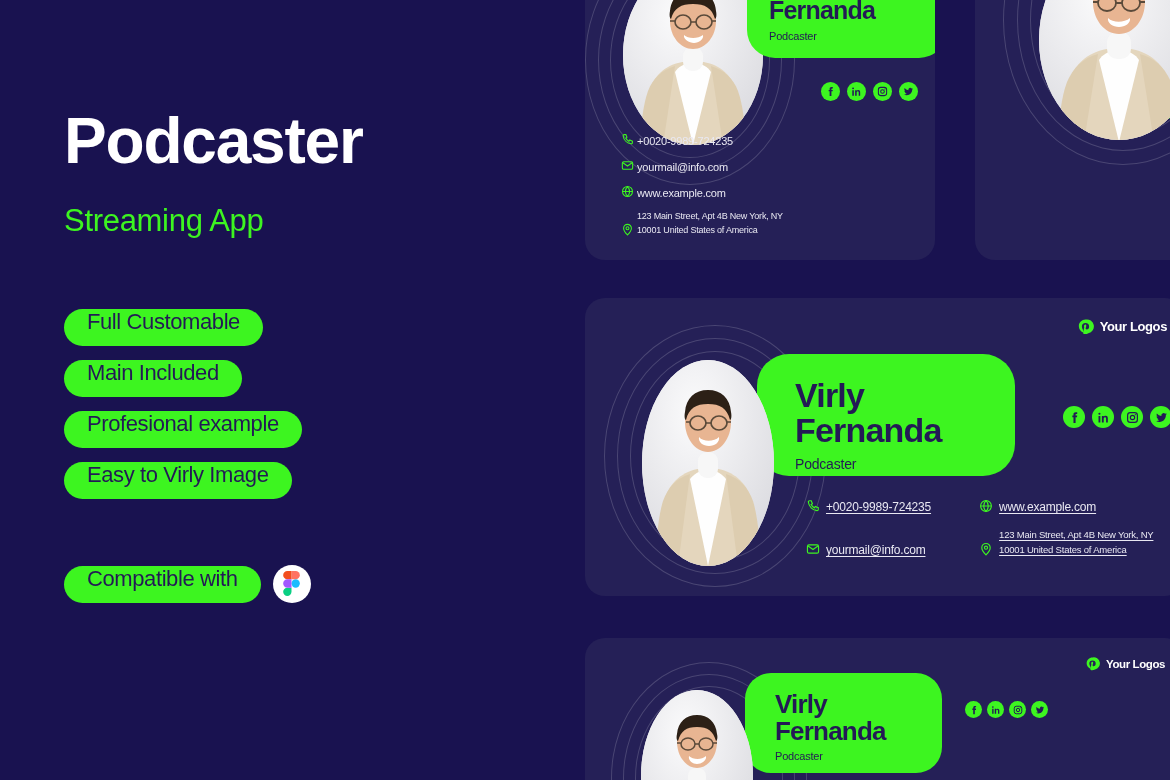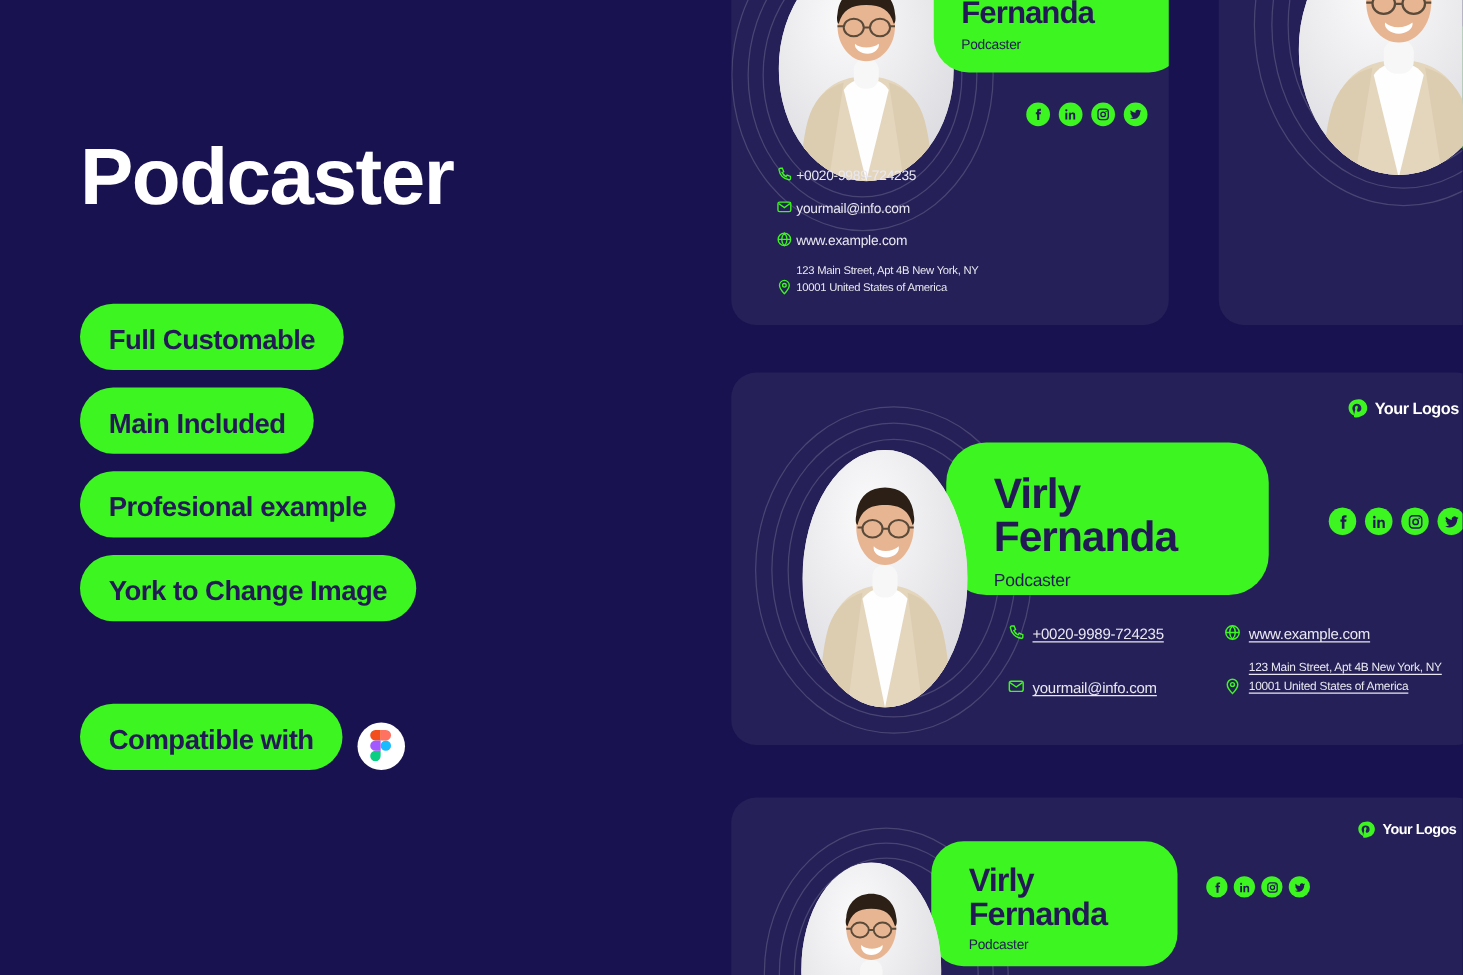--- a/index.html
+++ b/index.html
@@ -32,23 +32,23 @@
     letter-spacing:-0.3px;
   }
 
   .pill-group { margin-top:70px; }
   .pill-row { display:flex; gap:12px; margin-bottom:14px; }
   .pill {
     background:#3DF520;
     color:#231a55;
     border-radius:999px;
     font-size:22px;
-    font-weight:bold;
+    font-weight:normal;
     letter-spacing:-0.4px;
-    padding:16px 23px 11px;
+    padding:0 23px 11px;
     display:inline-block;
     white-space:nowrap;
   }
 
   .compat-row {
     margin-top:66px;
     display:flex; align-items:flex-end; gap:12px;
   }
   .figma-badge {
     width:38px; height:38px; border-radius:50%;
@@ -125,33 +125,34 @@
 
   .grid2 { display:grid; grid-template-columns:auto auto; }
 </style>
 </head>
 <body>
 
 <div class="left-panel">
   <h1 class="title">
     <span class="ln">Podcaster</span>
   </h1>
+  <div class="subtitle">Streaming App</div>
 
   <div class="pill-group">
     <div class="pill-row">
       <span class="pill">Full Customable</span>
     </div>
     <div class="pill-row">
       <span class="pill">Main Included</span>
     </div>
     <div class="pill-row">
       <span class="pill">Profesional example</span>
     </div>
     <div class="pill-row">
-      <span class="pill">York to Change Image</span>
+      <span class="pill">Easy to Virly Image</span>
     </div>
   </div>
 
   <div class="compat-row">
     <span class="pill">Compatible with</span>
     <span class="figma-badge">
       <svg width="17" height="25" viewBox="0 0 38 57">
         <path d="M19 28.5a9.5 9.5 0 1 1 9.5 9.5A9.5 9.5 0 0 1 19 28.5z" fill="#1ABCFE"></path>
         <path d="M0 47.5A9.5 9.5 0 0 1 9.5 38H19v9.5a9.5 9.5 0 0 1-19 0z" fill="#0ACF83"></path>
         <path d="M19 0v19h9.5a9.5 9.5 0 0 0 0-19H19z" fill="#FF7262"></path>

